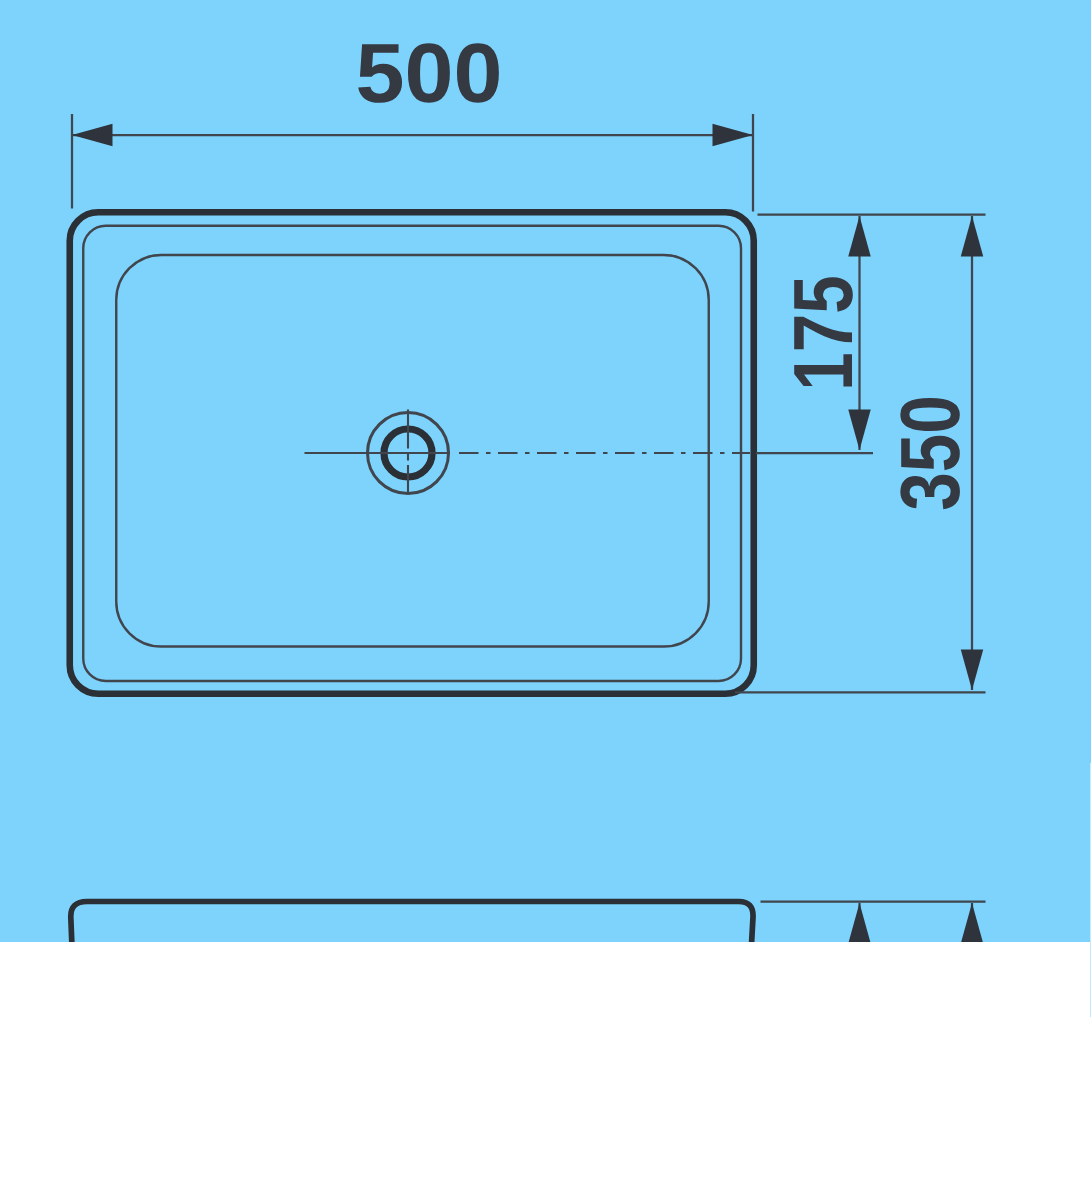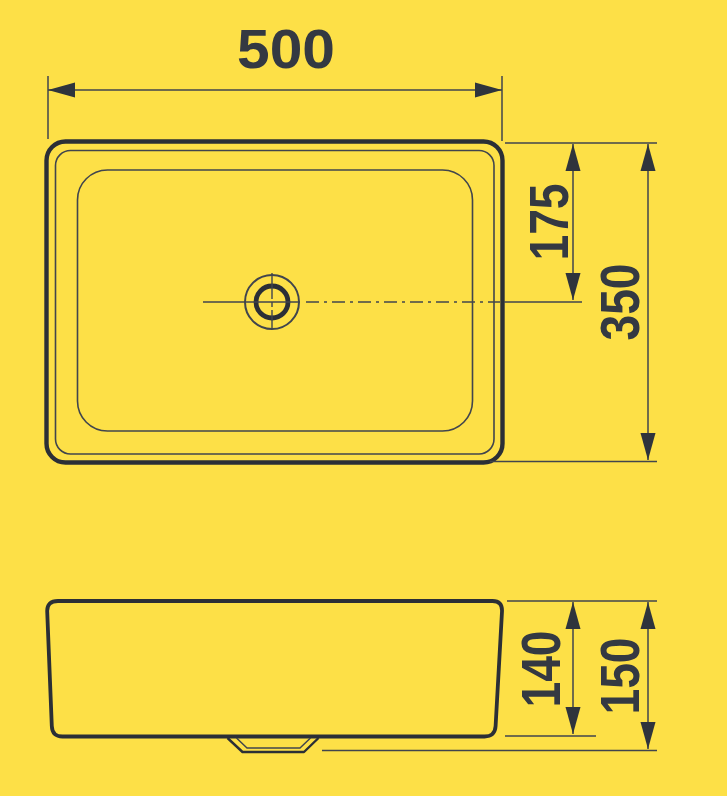--- a/index.html
+++ b/index.html
@@ -3,22 +3,22 @@
 <meta charset="utf-8">
 <style>
   html, body {
     margin: 0;
     padding: 0;
     background: #ffffff;
   }
   .drawing-page {
     position: relative;
     width: 727px;
-    height: 796px;
-    background: #fde047;
+    height: 628px;
+    background: #7dd3fc;
     overflow: hidden;
   }
   svg {
     display: block;
   }
   .dim-text {
     font-family: "Liberation Sans", "DejaVu Sans", sans-serif;
     font-weight: bold;
     font-size: 56px;
     fill: #343942;

